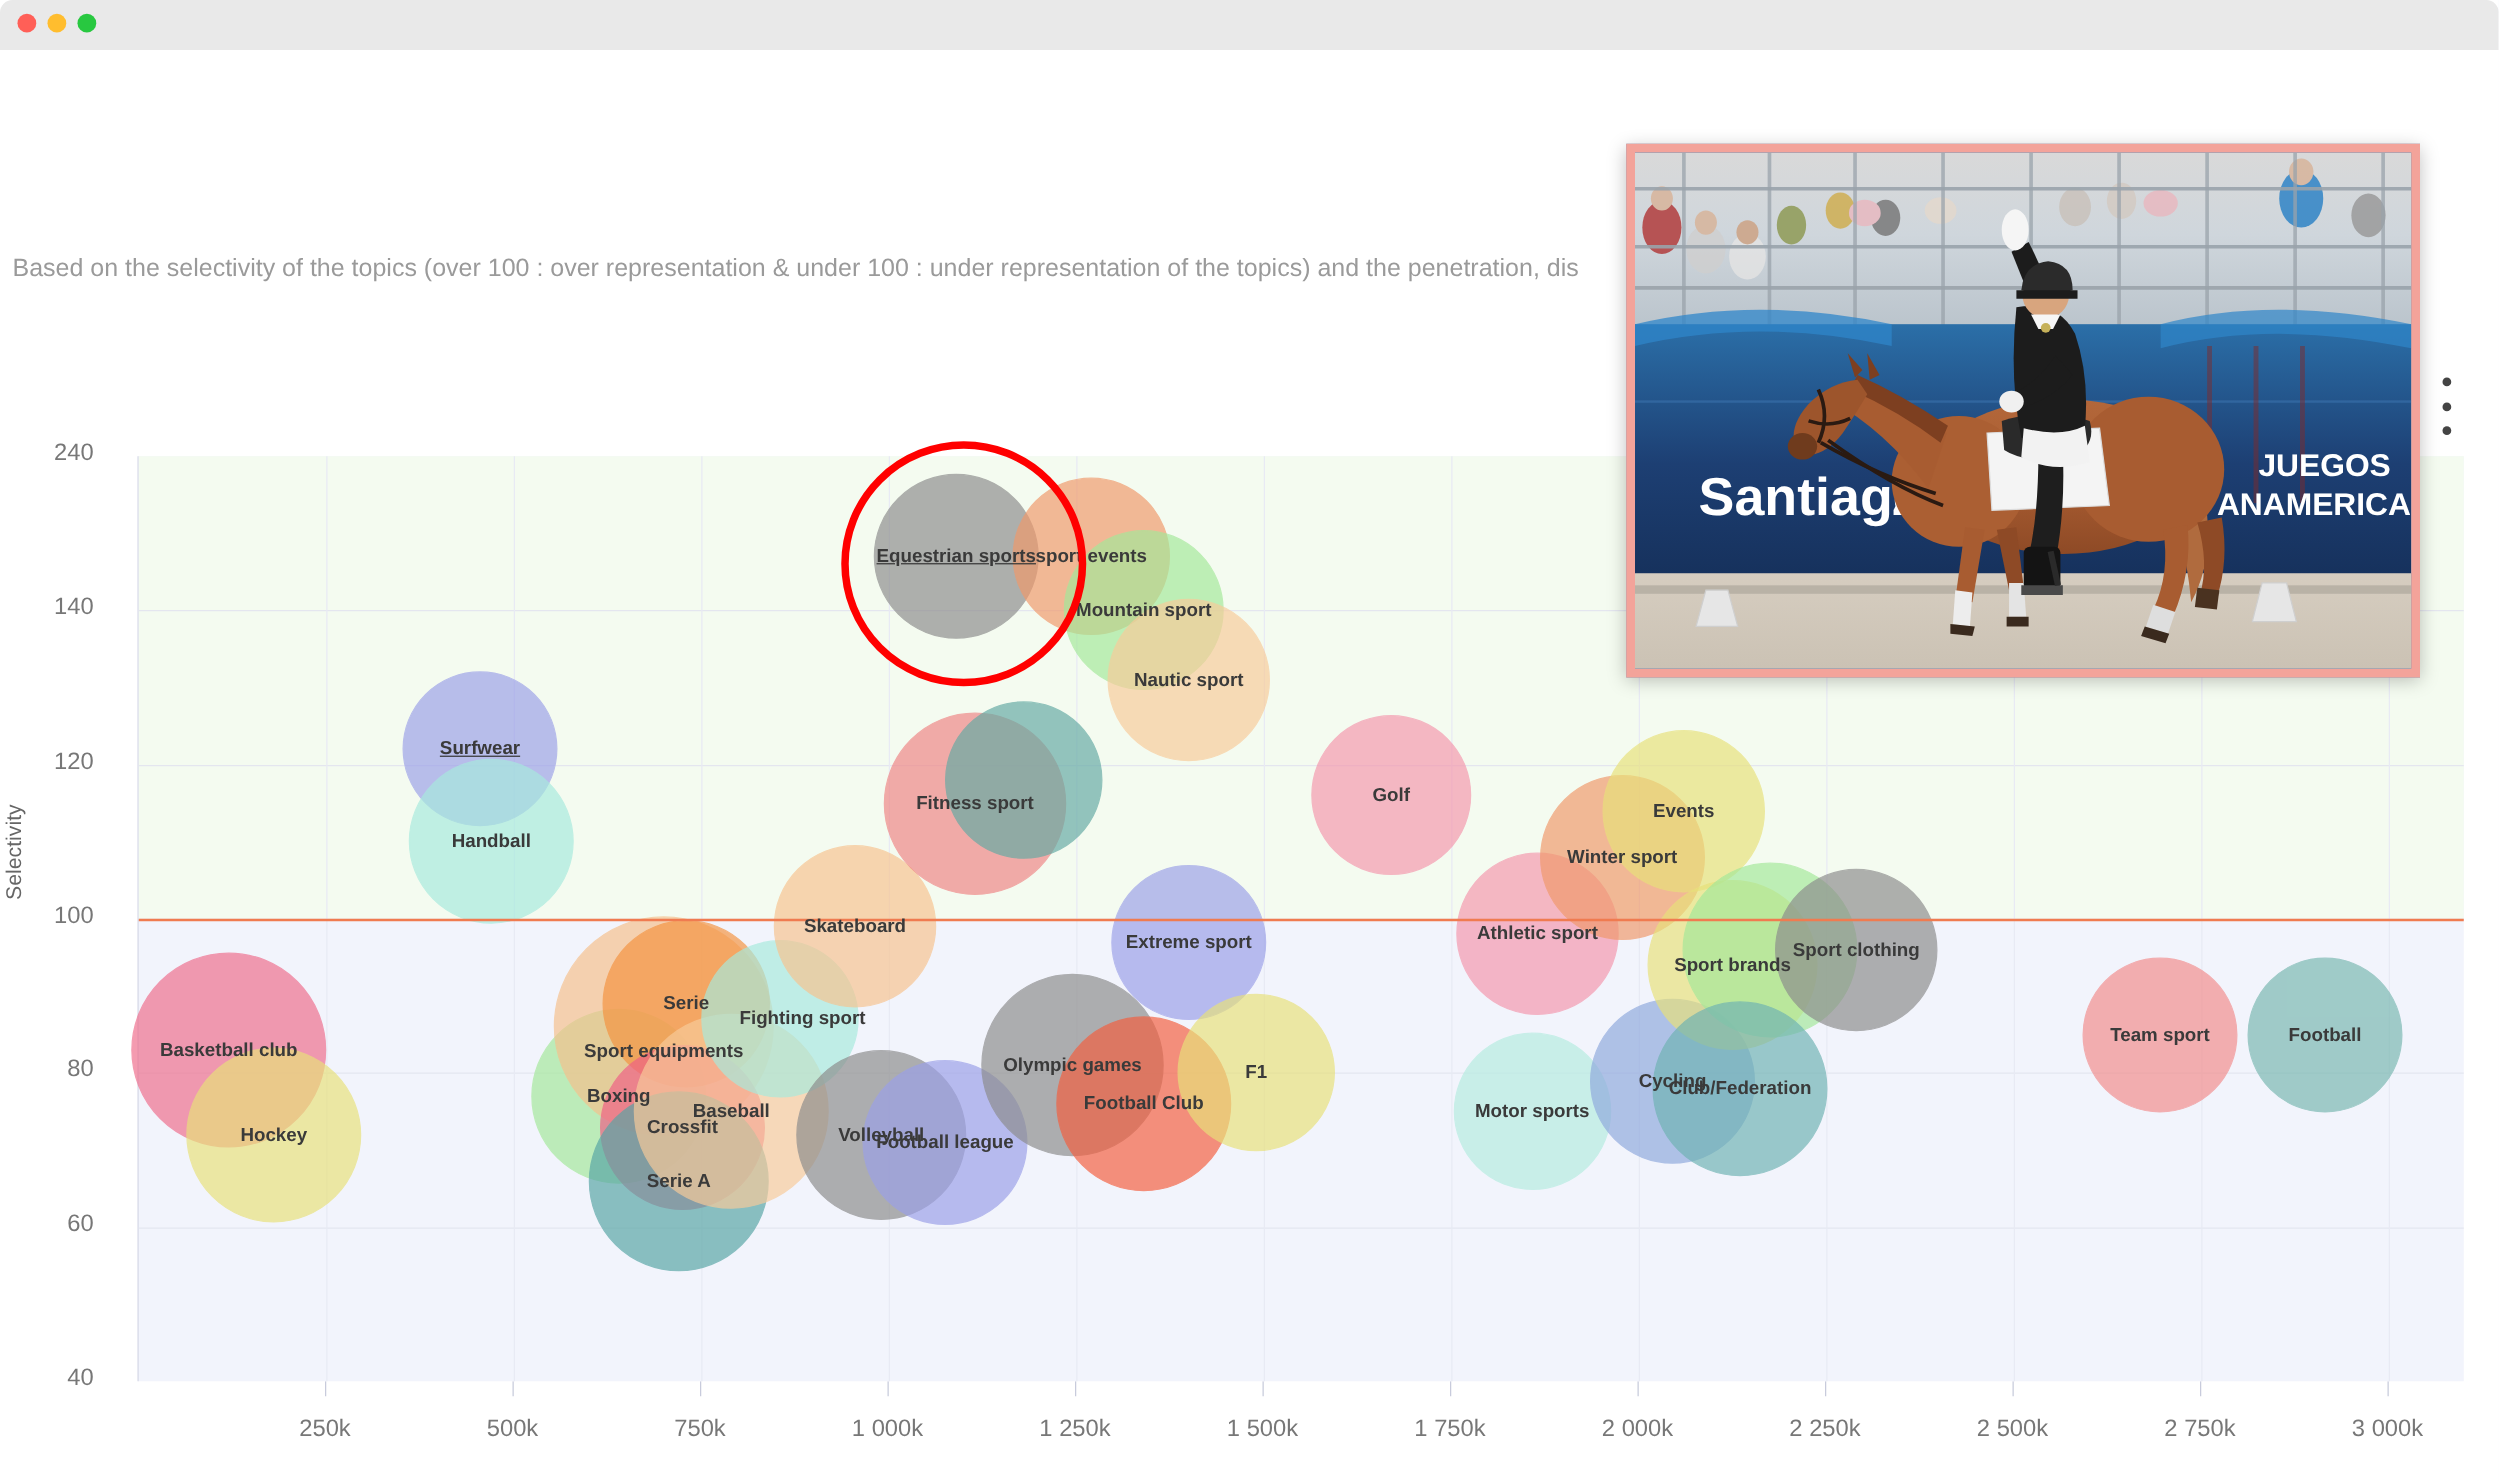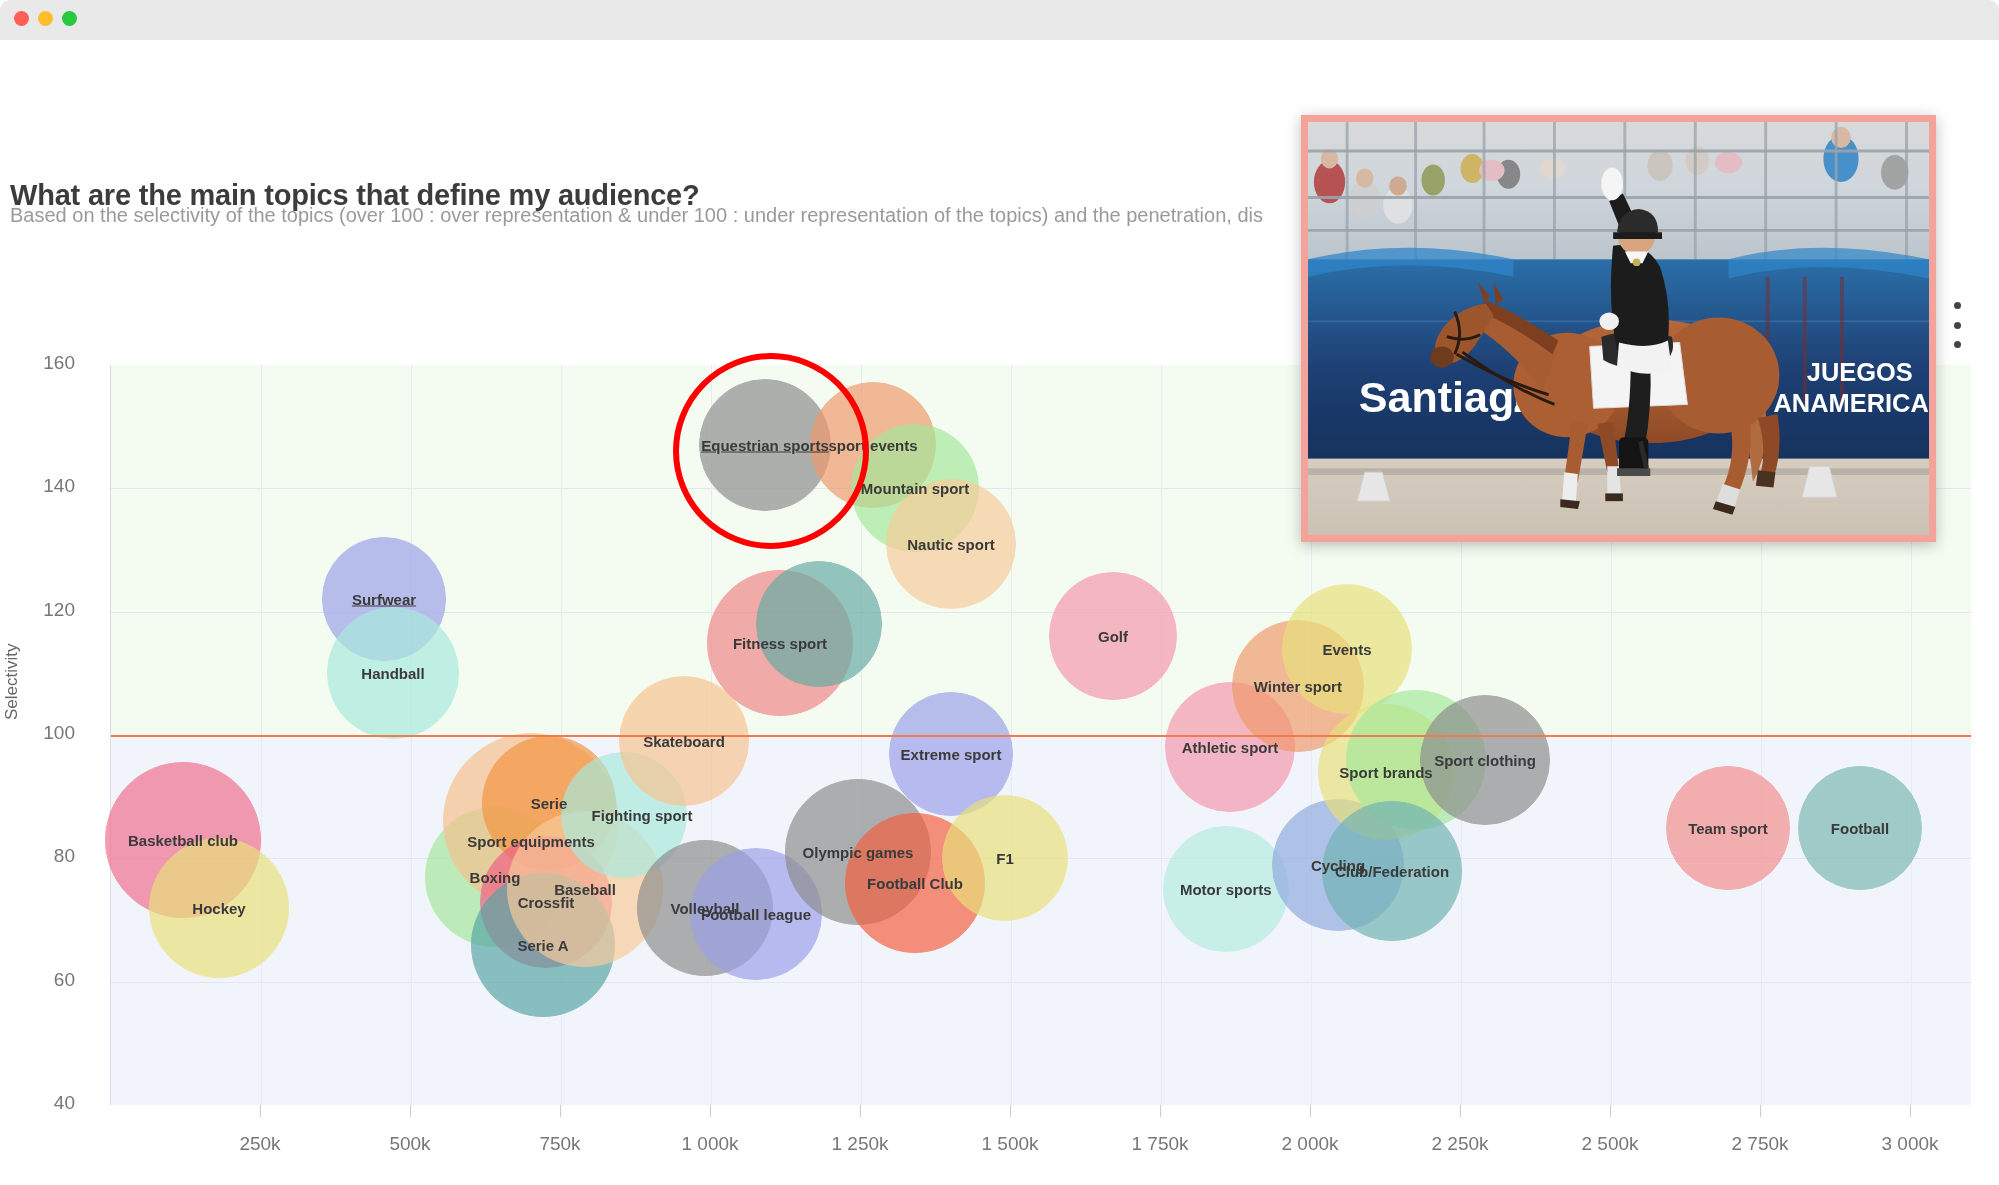--- a/index.html
+++ b/index.html
@@ -124,39 +124,38 @@
 <div id="window-chrome">
   <div id="traffic-lights">
     <span class="tl red"></span>
     <span class="tl yellow"></span>
     <span class="tl green"></span>
   </div>
 </div>
 
 <div id="page-body">
 
-  <h1 id="page-title">What are the main topics that define my audience?</h1>
   <div id="page-subtitle">Based on the selectivity of the topics (over 100 : over representation &amp; under 100 : under representation of the topics) and the penetration, dis</div>
 
   <div id="kebab-menu">
     <span class="dot"></span>
     <span class="dot"></span>
     <span class="dot"></span>
   </div>
 
   <div id="chart-area">
     <div id="y-axis-title">Selectivity</div>
     <div id="y-ticks">
         <div class="y-tick-label" style="top: 1052px;">40</div>
         <div class="y-tick-label" style="top: 928.667px;">60</div>
         <div class="y-tick-label" style="top: 805.333px;">80</div>
         <div class="y-tick-label" style="top: 682px;">100</div>
         <div class="y-tick-label" style="top: 558.667px;">120</div>
         <div class="y-tick-label" style="top: 435.333px;">140</div>
-        <div class="y-tick-label" style="top: 312px;">160</div>
+        <div class="y-tick-label" style="top: 312px;">240</div>
       </div>
     <div id="x-ticks">
         <div class="x-tick-label" style="left: 260px; top: 1093px;">250k</div>
         <div style="position: absolute; left: 260px; top: 1065px; width: 1px; height: 12px; background: rgb(200, 203, 220);"></div>
         <div class="x-tick-label" style="left: 410px; top: 1093px;">500k</div>
         <div style="position: absolute; left: 410px; top: 1065px; width: 1px; height: 12px; background: rgb(200, 203, 220);"></div>
         <div class="x-tick-label" style="left: 560px; top: 1093px;">750k</div>
         <div style="position: absolute; left: 560px; top: 1065px; width: 1px; height: 12px; background: rgb(200, 203, 220);"></div>
         <div class="x-tick-label" style="left: 710px; top: 1093px;">1 000k</div>
         <div style="position: absolute; left: 710px; top: 1065px; width: 1px; height: 12px; background: rgb(200, 203, 220);"></div>

